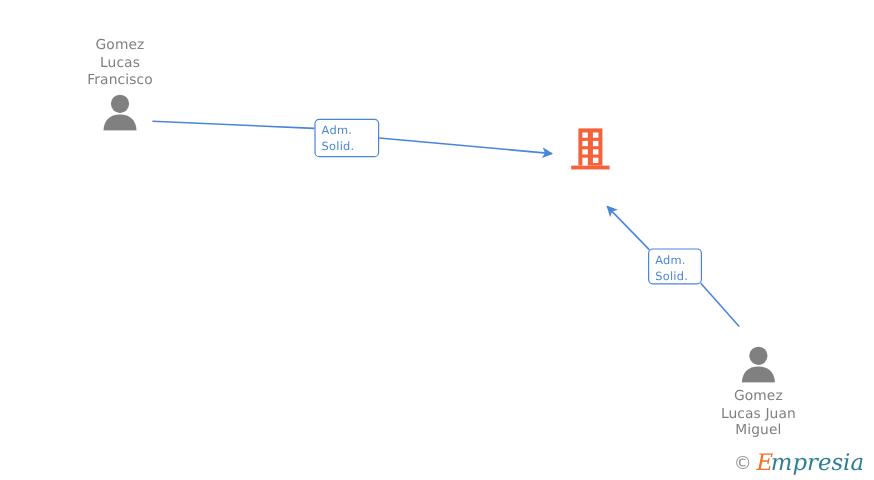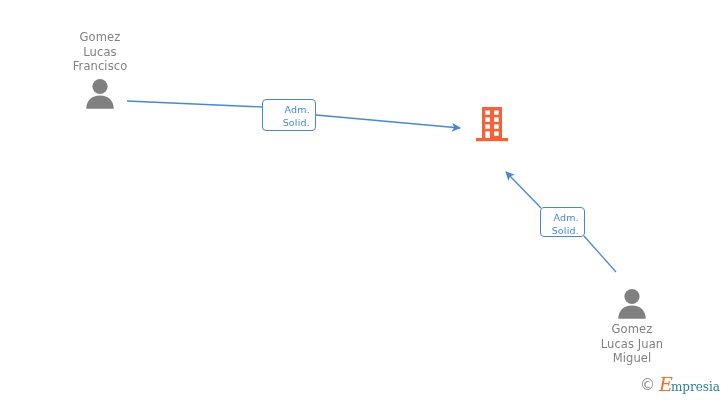--- a/index.html
+++ b/index.html
@@ -66,21 +66,21 @@
   
   .rel-label {
     position: absolute;
     box-sizing: border-box;
     border: 1px solid #4a86d8;
     border-radius: 4px;
     background: #ffffff;
     color: #4a86d8;
     font-size: 9.5px;
     line-height: 13px;
-    text-align: right;
+    text-align: left;
     padding: 3px 5px 3px 5px;
     letter-spacing: 0.2px;
   }
   .rel-label span { display: block; }
 
   
   #watermark {
     position: absolute;
     right: 8px;
     bottom: 4px;
@@ -96,21 +96,22 @@
   .wm-e {
     color: #f2722b;
     font-family: "DejaVu Serif", "Liberation Serif", serif;
     font-style: italic;
     font-size: 19px;
     line-height: 19px;
   }
   .wm-rest {
     color: #2e7f96;
     font-family: "DejaVu Serif", "Liberation Serif", serif;
-    font-size: 12px;
+    font-style: italic;
+    font-size: 19px;
     line-height: 17px;
     margin-left: -2px;
   }
 </style>
 </head>
 <body>
 
 <div id="canvas">
 
   <svg id="edges" viewBox="0 0 728 400">

